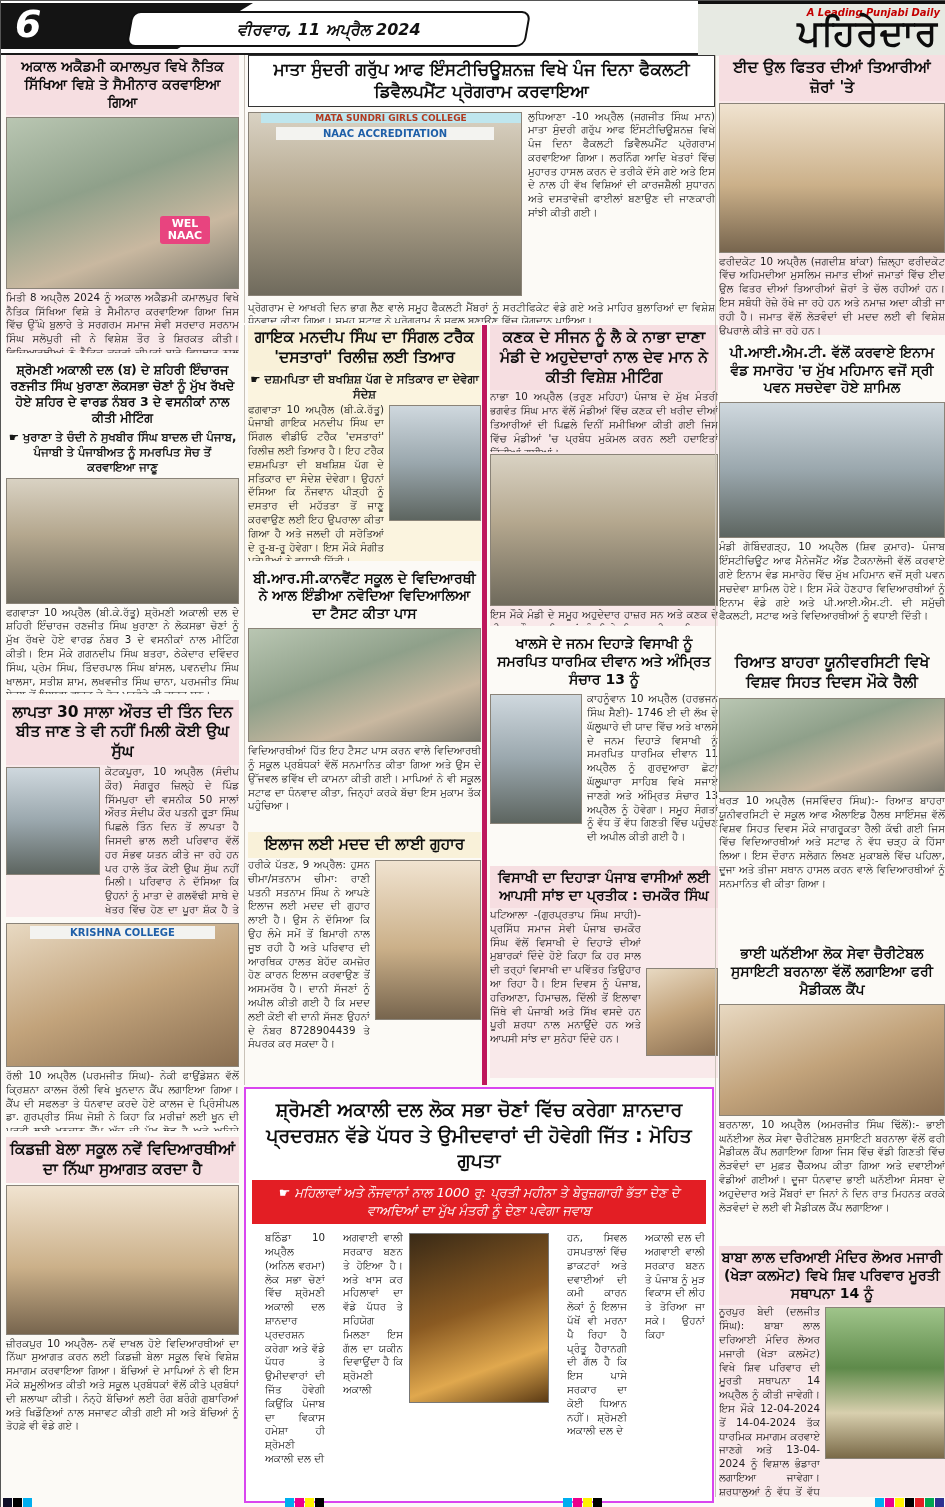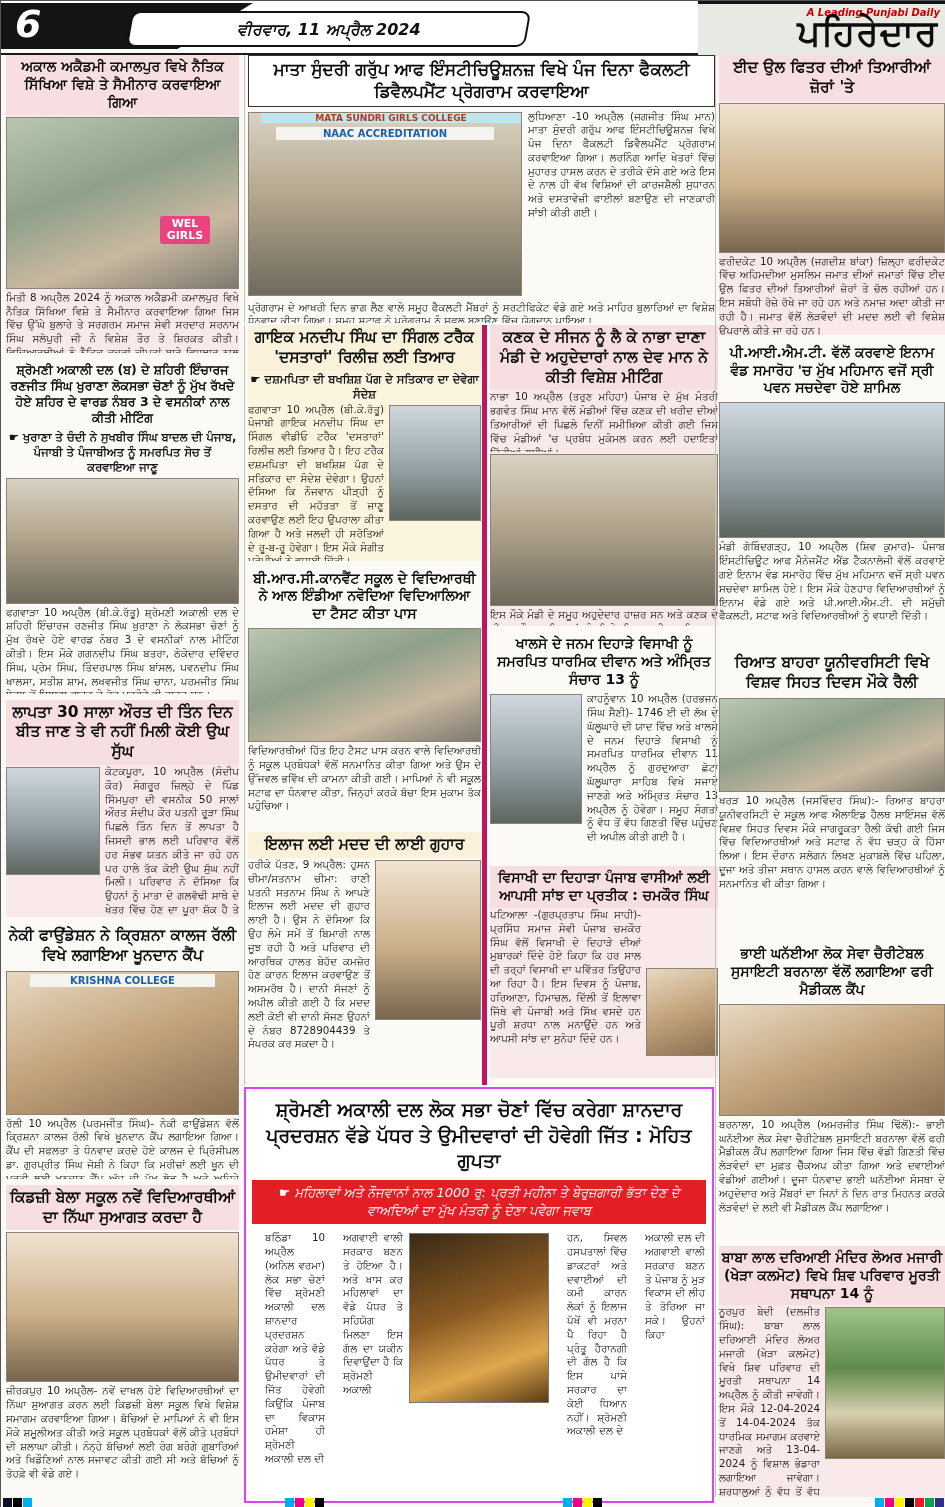--- a/index.html
+++ b/index.html
@@ -67,39 +67,38 @@
     <div id="mast">
       <div id="tagline">A Leading Punjabi Daily</div>
       <div id="mastname">ਪਹਿਰੇਦਾਰ</div>
     </div>
   </div>
 
   <div class="col" id="c1">
     <div class="art bg-pink">
       <div class="hl hl-md hl-pink">ਅਕਾਲ ਅਕੈਡਮੀ ਕਮਾਲਪੁਰ ਵਿਖੇ ਨੈਤਿਕ ਸਿੱਖਿਆ ਵਿਸ਼ੇ ਤੇ ਸੈਮੀਨਾਰ ਕਰਵਾਇਆ ਗਿਆ</div>
       <div class="photo ph-a" style="height:170px;">
-        <div class="ph-sign" style="right:28px;bottom:44px;width:42px;">WEL GIRLS</div>
+        <div class="ph-sign" style="right:28px;bottom:44px;width:42px;">WEL NAAC</div>
       </div>
       <div class="body" style="height:62px;">ਮਿਤੀ 8 ਅਪ੍ਰੈਲ 2024 ਨੂੰ ਅਕਾਲ ਅਕੈਡਮੀ ਕਮਾਲਪੁਰ ਵਿਖੇ ਨੈਤਿਕ ਸਿੱਖਿਆ ਵਿਸ਼ੇ ਤੇ ਸੈਮੀਨਾਰ ਕਰਵਾਇਆ ਗਿਆ ਜਿਸ ਵਿੱਚ ਉੱਘੇ ਬੁਲਾਰੇ ਤੇ ਸਰਗਰਮ ਸਮਾਜ ਸੇਵੀ ਸਰਦਾਰ ਸਰਨਾਮ ਸਿੰਘ ਸਲੋਪੁਰੀ ਜੀ ਨੇ ਵਿਸ਼ੇਸ਼ ਤੌਰ ਤੇ ਸ਼ਿਰਕਤ ਕੀਤੀ। ਵਿਦਿਆਰਥੀਆਂ ਨੂੰ ਨੈਤਿਕ ਕਦਰਾਂ ਕੀਮਤਾਂ ਬਾਰੇ ਵਿਸਥਾਰ ਨਾਲ ਜਾਣਕਾਰੀ ਦਿੱਤੀ ਗਈ ਅਤੇ ਸਕੂਲ ਪ੍ਰਬੰਧਕਾਂ ਨੂੰ ਅਜਿਹੇ ਸੈਮੀਨਾਰ ਕਰਵਾਉਣ ਲਈ ਵਧਾਈ ਦਿੱਤੀ ਗਈ।</div>
     </div>
     <div class="art">
       <div class="hl" style="font-size:12.5px;">ਸ਼੍ਰੋਮਣੀ ਅਕਾਲੀ ਦਲ (ਬ) ਦੇ ਸ਼ਹਿਰੀ ਇੰਚਾਰਜ ਰਣਜੀਤ ਸਿੰਘ ਖੁਰਾਣਾ ਲੋਕਸਭਾ ਚੋਣਾਂ ਨੂੰ ਮੁੱਖ ਰੱਖਦੇ ਹੋਏ ਸ਼ਹਿਰ ਦੇ ਵਾਰਡ ਨੰਬਰ 3 ਦੇ ਵਸਨੀਕਾਂ ਨਾਲ ਕੀਤੀ ਮੀਟਿੰਗ</div>
       <div class="sub">☛ ਖੁਰਾਣਾ ਤੇ ਚੰਦੀ ਨੇ ਸੁਖਬੀਰ ਸਿੰਘ ਬਾਦਲ ਦੀ ਪੰਜਾਬ, ਪੰਜਾਬੀ ਤੇ ਪੰਜਾਬੀਅਤ ਨੂੰ ਸਮਰਪਿਤ ਸੋਚ ਤੋਂ ਕਰਵਾਇਆ ਜਾਣੂ</div>
       <div class="photo ph-b" style="height:124px;"></div>
       <div class="body" style="height:88px;">ਫਗਵਾੜਾ 10 ਅਪ੍ਰੈਲ (ਬੀ.ਕੇ.ਰੱਤੂ) ਸ਼੍ਰੋਮਣੀ ਅਕਾਲੀ ਦਲ ਦੇ ਸ਼ਹਿਰੀ ਇੰਚਾਰਜ ਰਣਜੀਤ ਸਿੰਘ ਖੁਰਾਣਾ ਨੇ ਲੋਕਸਭਾ ਚੋਣਾਂ ਨੂੰ ਮੁੱਖ ਰੱਖਦੇ ਹੋਏ ਵਾਰਡ ਨੰਬਰ 3 ਦੇ ਵਸਨੀਕਾਂ ਨਾਲ ਮੀਟਿੰਗ ਕੀਤੀ। ਇਸ ਮੌਕੇ ਗਗਨਦੀਪ ਸਿੰਘ ਬਤਰਾ, ਠੇਕੇਦਾਰ ਦਵਿੰਦਰ ਸਿੰਘ, ਪ੍ਰੇਮ ਸਿੰਘ, ਤਿੰਦਰਪਾਲ ਸਿੰਘ ਬਾਂਸਲ, ਪਵਨਦੀਪ ਸਿੰਘ ਖਾਲਸਾ, ਸਤੀਸ਼ ਸ਼ਾਮ, ਲਖਵਜੀਤ ਸਿੰਘ ਚਾਨਾ, ਪਰਮਜੀਤ ਸਿੰਘ ਬੇਰਲ ਤੋਂ ਇਲਾਵਾ ਵਾਰਡ ਦੇ ਹੋਰ ਪਤਵੰਤੇ ਵੀ ਹਾਜ਼ਰ ਸਨ।</div>
     </div>
     <div class="art bg-pink">
       <div class="hl hl-lg hl-pink">ਲਾਪਤਾ 30 ਸਾਲਾ ਔਰਤ ਦੀ ਤਿੰਨ ਦਿਨ ਬੀਤ ਜਾਣ ਤੇ ਵੀ ਨਹੀਂ ਮਿਲੀ ਕੋਈ ਉਘ ਸੁੱਘ</div>
       <div style="overflow:hidden;height:152px;">
         <div class="photo ph-c float-l" style="width:92px;height:106px;"></div>
         <div class="body">ਕੋਟਕਪੂਰਾ, 10 ਅਪ੍ਰੈਲ (ਸੰਦੀਪ ਕੌਰ) ਸੰਗਰੂਰ ਜ਼ਿਲ੍ਹੇ ਦੇ ਪਿੰਡ ਸਿੱਮਪੁਰਾ ਦੀ ਵਸਨੀਕ 50 ਸਾਲਾਂ ਔਰਤ ਸੰਦੀਪ ਕੌਰ ਪਤਨੀ ਰੂੜਾ ਸਿੰਘ ਪਿਛਲੇ ਤਿੰਨ ਦਿਨ ਤੋਂ ਲਾਪਤਾ ਹੈ ਜਿਸਦੀ ਭਾਲ ਲਈ ਪਰਿਵਾਰ ਵੱਲੋਂ ਹਰ ਸੰਭਵ ਯਤਨ ਕੀਤੇ ਜਾ ਰਹੇ ਹਨ ਪਰ ਹਾਲੇ ਤੱਕ ਕੋਈ ਉਘ ਸੁੱਘ ਨਹੀਂ ਮਿਲੀ। ਪਰਿਵਾਰ ਨੇ ਦੱਸਿਆ ਕਿ ਉਹਨਾਂ ਨੂੰ ਮਾਤਾ ਦੇ ਗਲਵੱਢੀ ਸਾਥੇ ਦੇ ਖੇਤਰ ਵਿੱਚ ਹੋਣ ਦਾ ਪੂਰਾ ਸ਼ੱਕ ਹੈ ਤੇ ਜੇਕਰ ਕਿਸੇ ਨੂੰ ਮਾਤਾ ਮਿਲਦੀ ਹੈ ਤਾਂ ਫੋਨ ਨੰਬਰ 98556-90935 ਤੇ ਸੂਚਿਤ ਕੀਤਾ ਜਾਵੇ।</div>
       </div>
     </div>
     <div class="art">
-      <div class="hl hl-lg">ਨੇਕੀ ਫਾਉਂਡੇਸ਼ਨ ਨੇ ਕ੍ਰਿਸ਼ਨਾ ਕਾਲਜ ਰੱਲੀ ਵਿਖੇ ਲਗਾਇਆ ਖੂਨਦਾਨ ਕੈਂਪ</div>
       <div class="photo ph-d" style="height:142px;">
         <div class="ph-banner2" style="top:2px;">KRISHNA COLLEGE</div>
       </div>
       <div class="body" style="height:62px;">ਰੱਲੀ 10 ਅਪ੍ਰੈਲ (ਪਰਮਜੀਤ ਸਿੰਘ)- ਨੇਕੀ ਫਾਉਂਡੇਸ਼ਨ ਵੱਲੋਂ ਕ੍ਰਿਸ਼ਨਾ ਕਾਲਜ ਰੱਲੀ ਵਿਖੇ ਖੂਨਦਾਨ ਕੈਂਪ ਲਗਾਇਆ ਗਿਆ। ਕੈਂਪ ਦੀ ਸਫਲਤਾ ਤੇ ਧੰਨਵਾਦ ਕਰਦੇ ਹੋਏ ਕਾਲਜ ਦੇ ਪ੍ਰਿੰਸੀਪਲ ਡਾ. ਗੁਰਪ੍ਰੀਤ ਸਿੰਘ ਜੋਸ਼ੀ ਨੇ ਕਿਹਾ ਕਿ ਮਰੀਜ਼ਾਂ ਲਈ ਖੂਨ ਦੀ ਪੂਰਤੀ ਲਈ ਖੂਨਦਾਨ ਕੈਂਪ ਅੱਜ ਦੀ ਮੁੱਖ ਲੋੜ ਹੈ ਅਤੇ ਅਜਿਹੇ ਸਮਾਜ ਭਲਾਈ ਦੇ ਕੰਮਾਂ ਲਈ ਉੱਦਮ ਦੀ ਸ਼ਲਾਘਾ ਹਮੇਸ਼ਾ ਹੁੰਦੀ ਰਹੇਗੀ।</div>
     </div>
     <div class="art">
       <div class="hl hl-lg hl-pink">ਕਿਡਜ਼ੀ ਬੇਲਾ ਸਕੂਲ ਨਵੇਂ ਵਿਦਿਆਰਥੀਆਂ ਦਾ ਨਿੱਘਾ ਸੁਆਗਤ ਕਰਦਾ ਹੈ</div>
       <div class="photo ph-e" style="height:148px;"></div>
       <div class="body" style="height:150px;">ਜ਼ੀਰਕਪੁਰ 10 ਅਪ੍ਰੈਲ- ਨਵੇਂ ਦਾਖਲ ਹੋਏ ਵਿਦਿਆਰਥੀਆਂ ਦਾ ਨਿੱਘਾ ਸੁਆਗਤ ਕਰਨ ਲਈ ਕਿਡਜ਼ੀ ਬੇਲਾ ਸਕੂਲ ਵਿਖੇ ਵਿਸ਼ੇਸ਼ ਸਮਾਗਮ ਕਰਵਾਇਆ ਗਿਆ। ਬੱਚਿਆਂ ਦੇ ਮਾਪਿਆਂ ਨੇ ਵੀ ਇਸ ਮੌਕੇ ਸ਼ਮੂਲੀਅਤ ਕੀਤੀ ਅਤੇ ਸਕੂਲ ਪ੍ਰਬੰਧਕਾਂ ਵੱਲੋਂ ਕੀਤੇ ਪ੍ਰਬੰਧਾਂ ਦੀ ਸ਼ਲਾਘਾ ਕੀਤੀ। ਨੰਨ੍ਹੇ ਬੱਚਿਆਂ ਲਈ ਰੰਗ ਬਰੰਗੇ ਗੁਬਾਰਿਆਂ ਅਤੇ ਖਿਡੌਣਿਆਂ ਨਾਲ ਸਜਾਵਟ ਕੀਤੀ ਗਈ ਸੀ ਅਤੇ ਬੱਚਿਆਂ ਨੂੰ ਤੋਹਫ਼ੇ ਵੀ ਵੰਡੇ ਗਏ।</div>
     </div>

